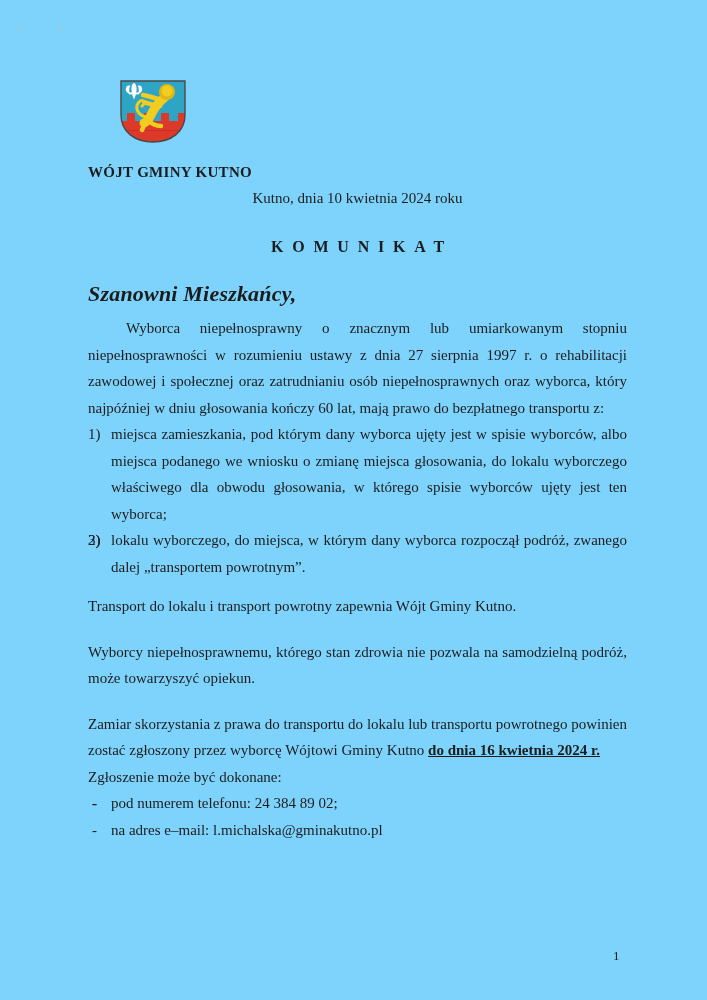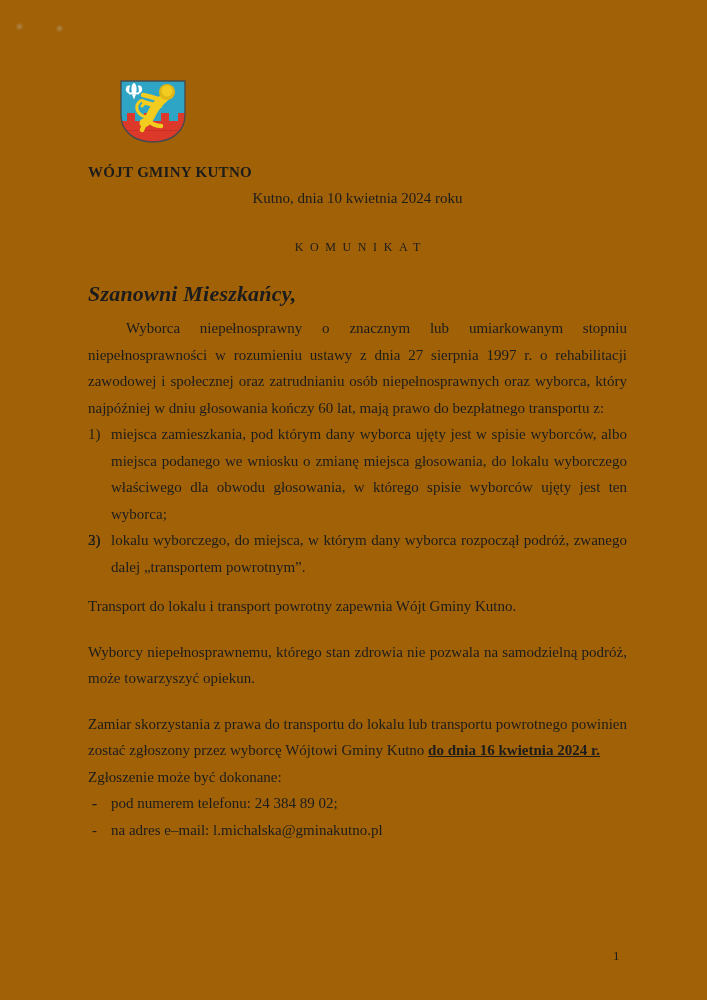--- a/index.html
+++ b/index.html
@@ -1,30 +1,30 @@
 <!DOCTYPE html>
 <html><head>
 <meta charset="utf-8">
 <style>
   html,body { margin:0; padding:0; background:#ffffff; }
   .page {
-    position:relative; width:707px; height:1000px; background:#a16207;
+    position:relative; width:707px; height:1000px; background:#7dd3fc;
     font-family:"Liberation Serif", serif; color:#1c1c1c; overflow:hidden;
   }
   .speck { position:absolute; width:5px; height:5px; border-radius:50%;
     background:#bfbfbf; opacity:.35; filter:blur(1px); }
   .crest { position:absolute; left:118px; top:79px; }
   .content {
     position:absolute; left:88px; top:163px; width:539px;
     font-size:15px; line-height:26.5px; text-align:justify;
   }
   .issuer { font-weight:bold; line-height:18px; letter-spacing:.3px; text-align:left; }
   .dateline { text-align:center; margin-top:5px; line-height:24px; }
   .ref { line-height:24px; margin-top:1px; padding-left:3px; text-align:left; }
-  .title { text-align:center; font-weight:normal; font-size:12px;
+  .title { text-align:center; font-weight:bold; font-size:16px;
     letter-spacing:.55em; text-indent:.55em; margin-top:26px; line-height:22px; }
   .salutation { font-weight:bold; font-style:italic; font-size:22px;
     line-height:24px; margin-top:24px; text-align:left; letter-spacing:.2px; }
   .intro { margin-top:9px; text-indent:38px; }
   p { margin:0; }
   .oli { position:relative; padding-left:23px; }
   .oli .marker { position:absolute; left:0; top:0; }
   .p-transport { margin-top:13px; text-align:left; }
   .p-caregiver { margin-top:19px; }
   .p-intent { margin-top:19px; }

